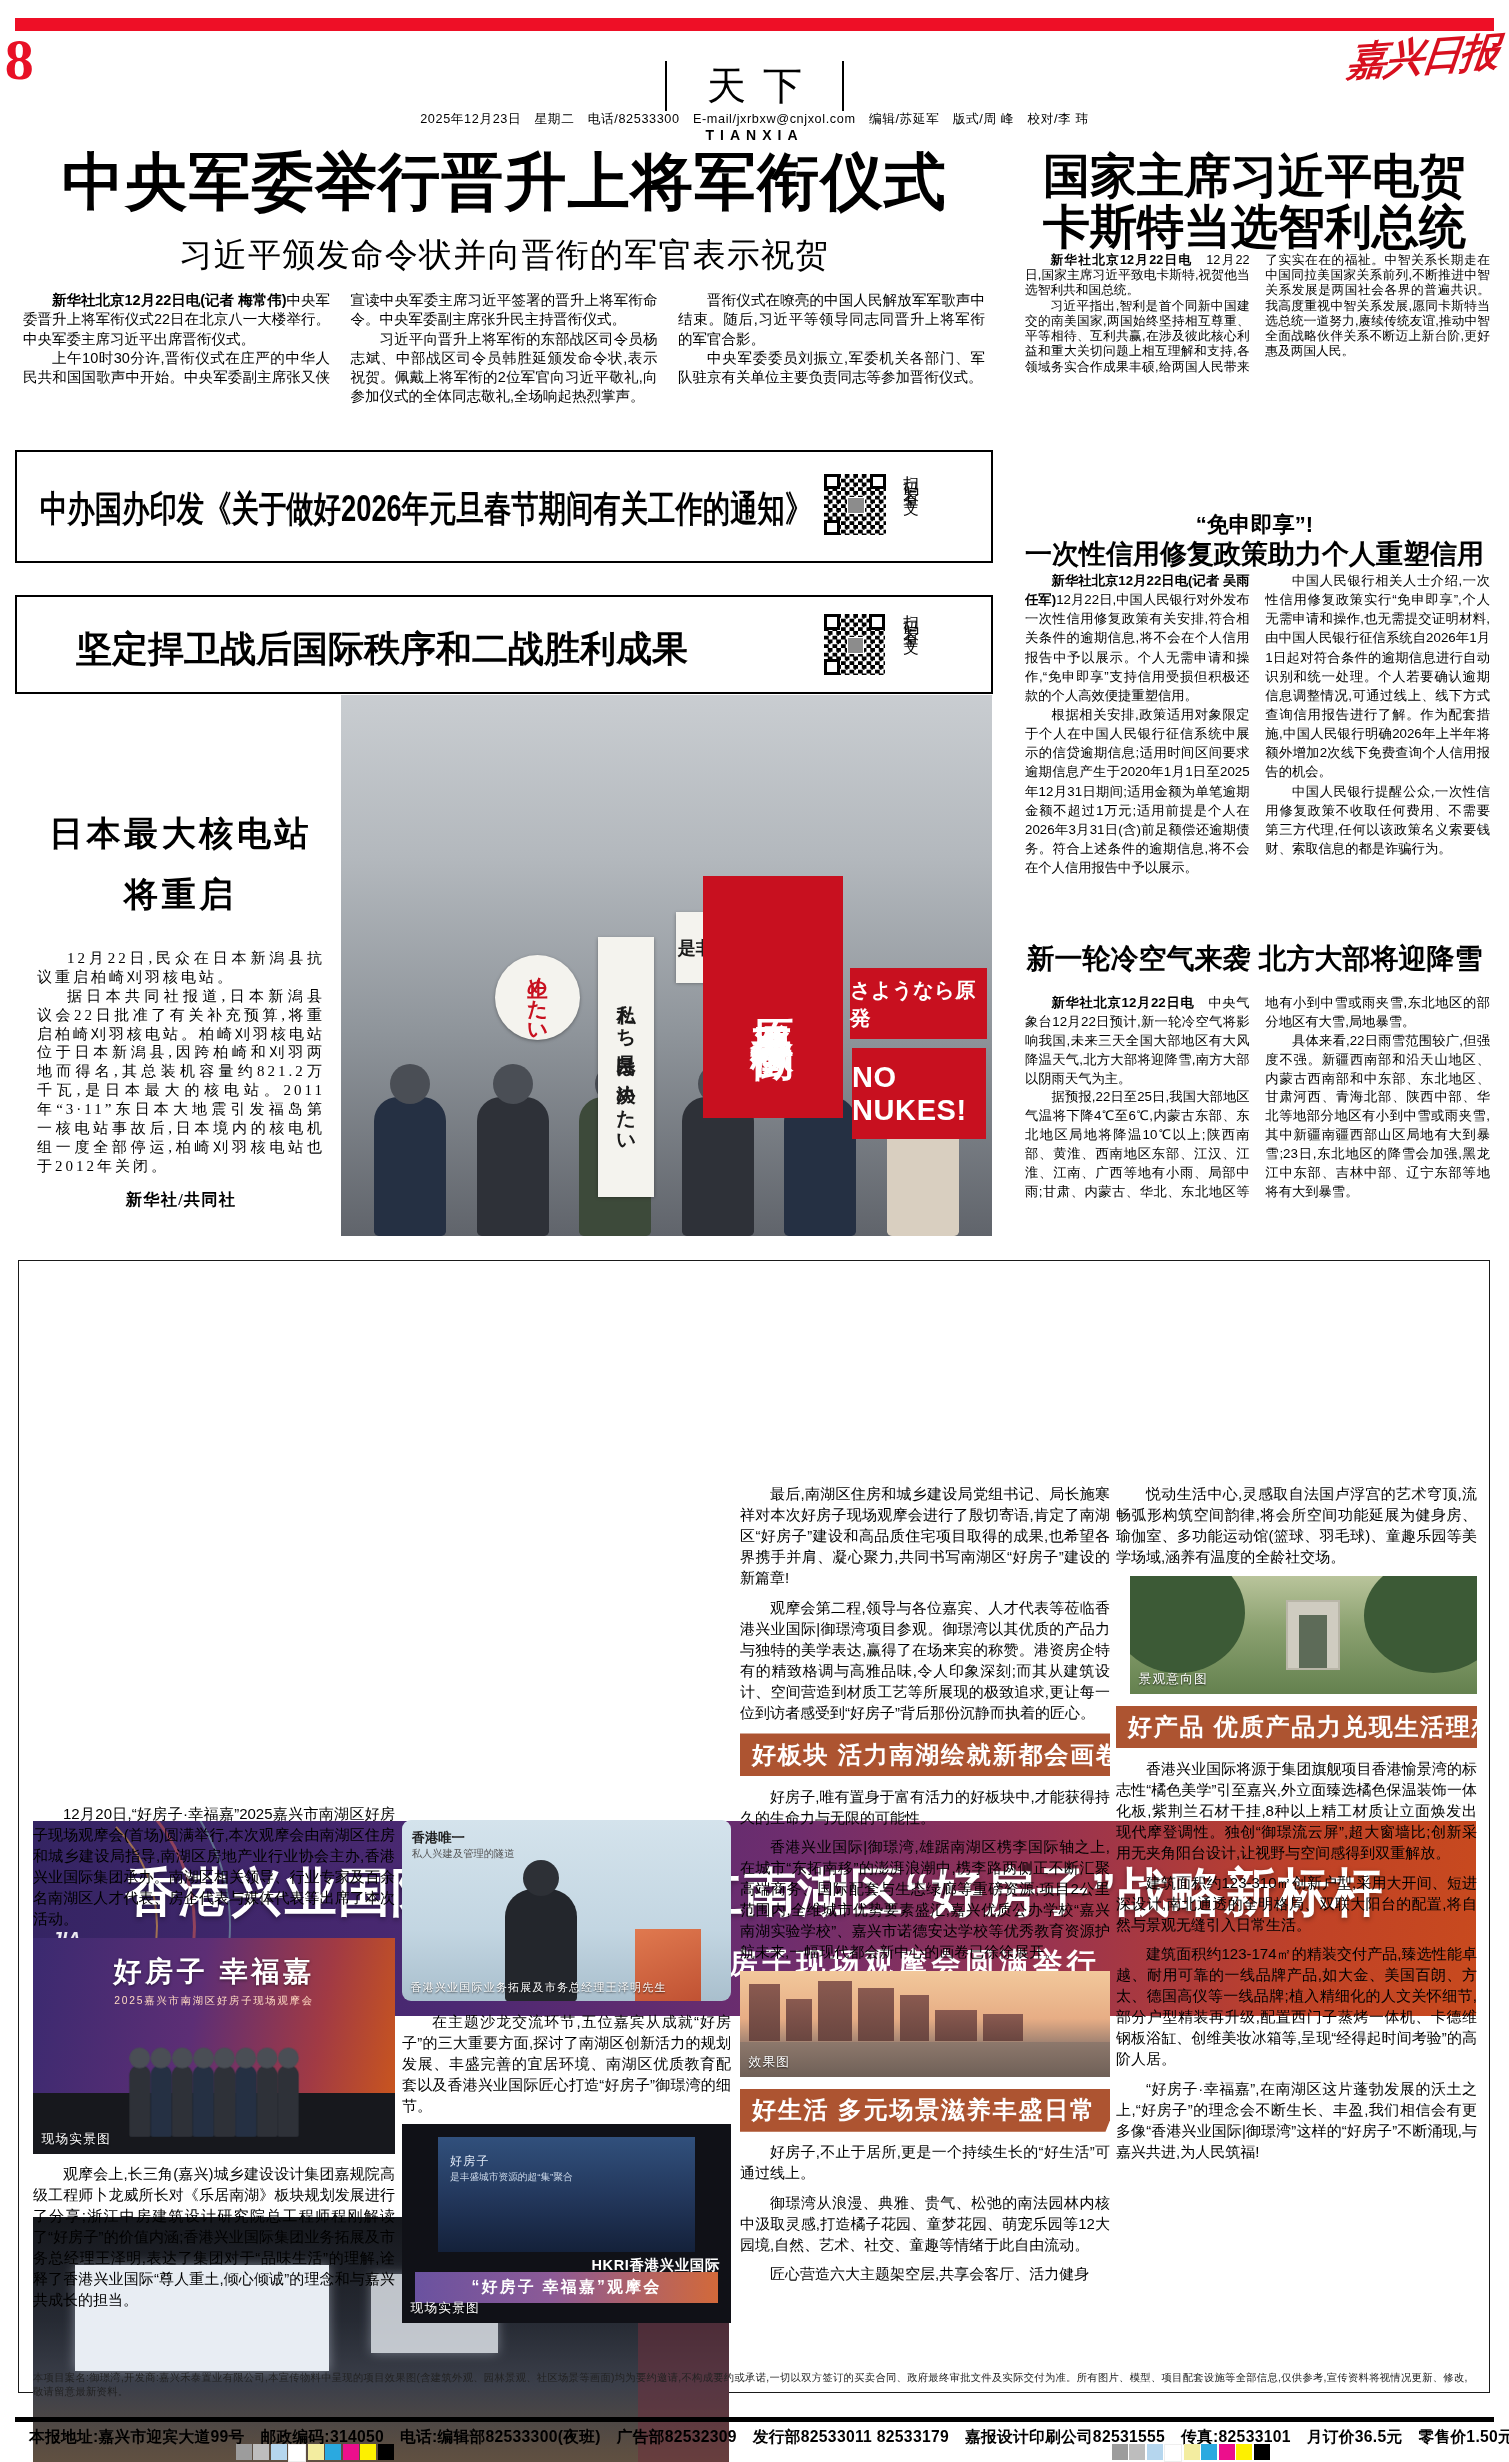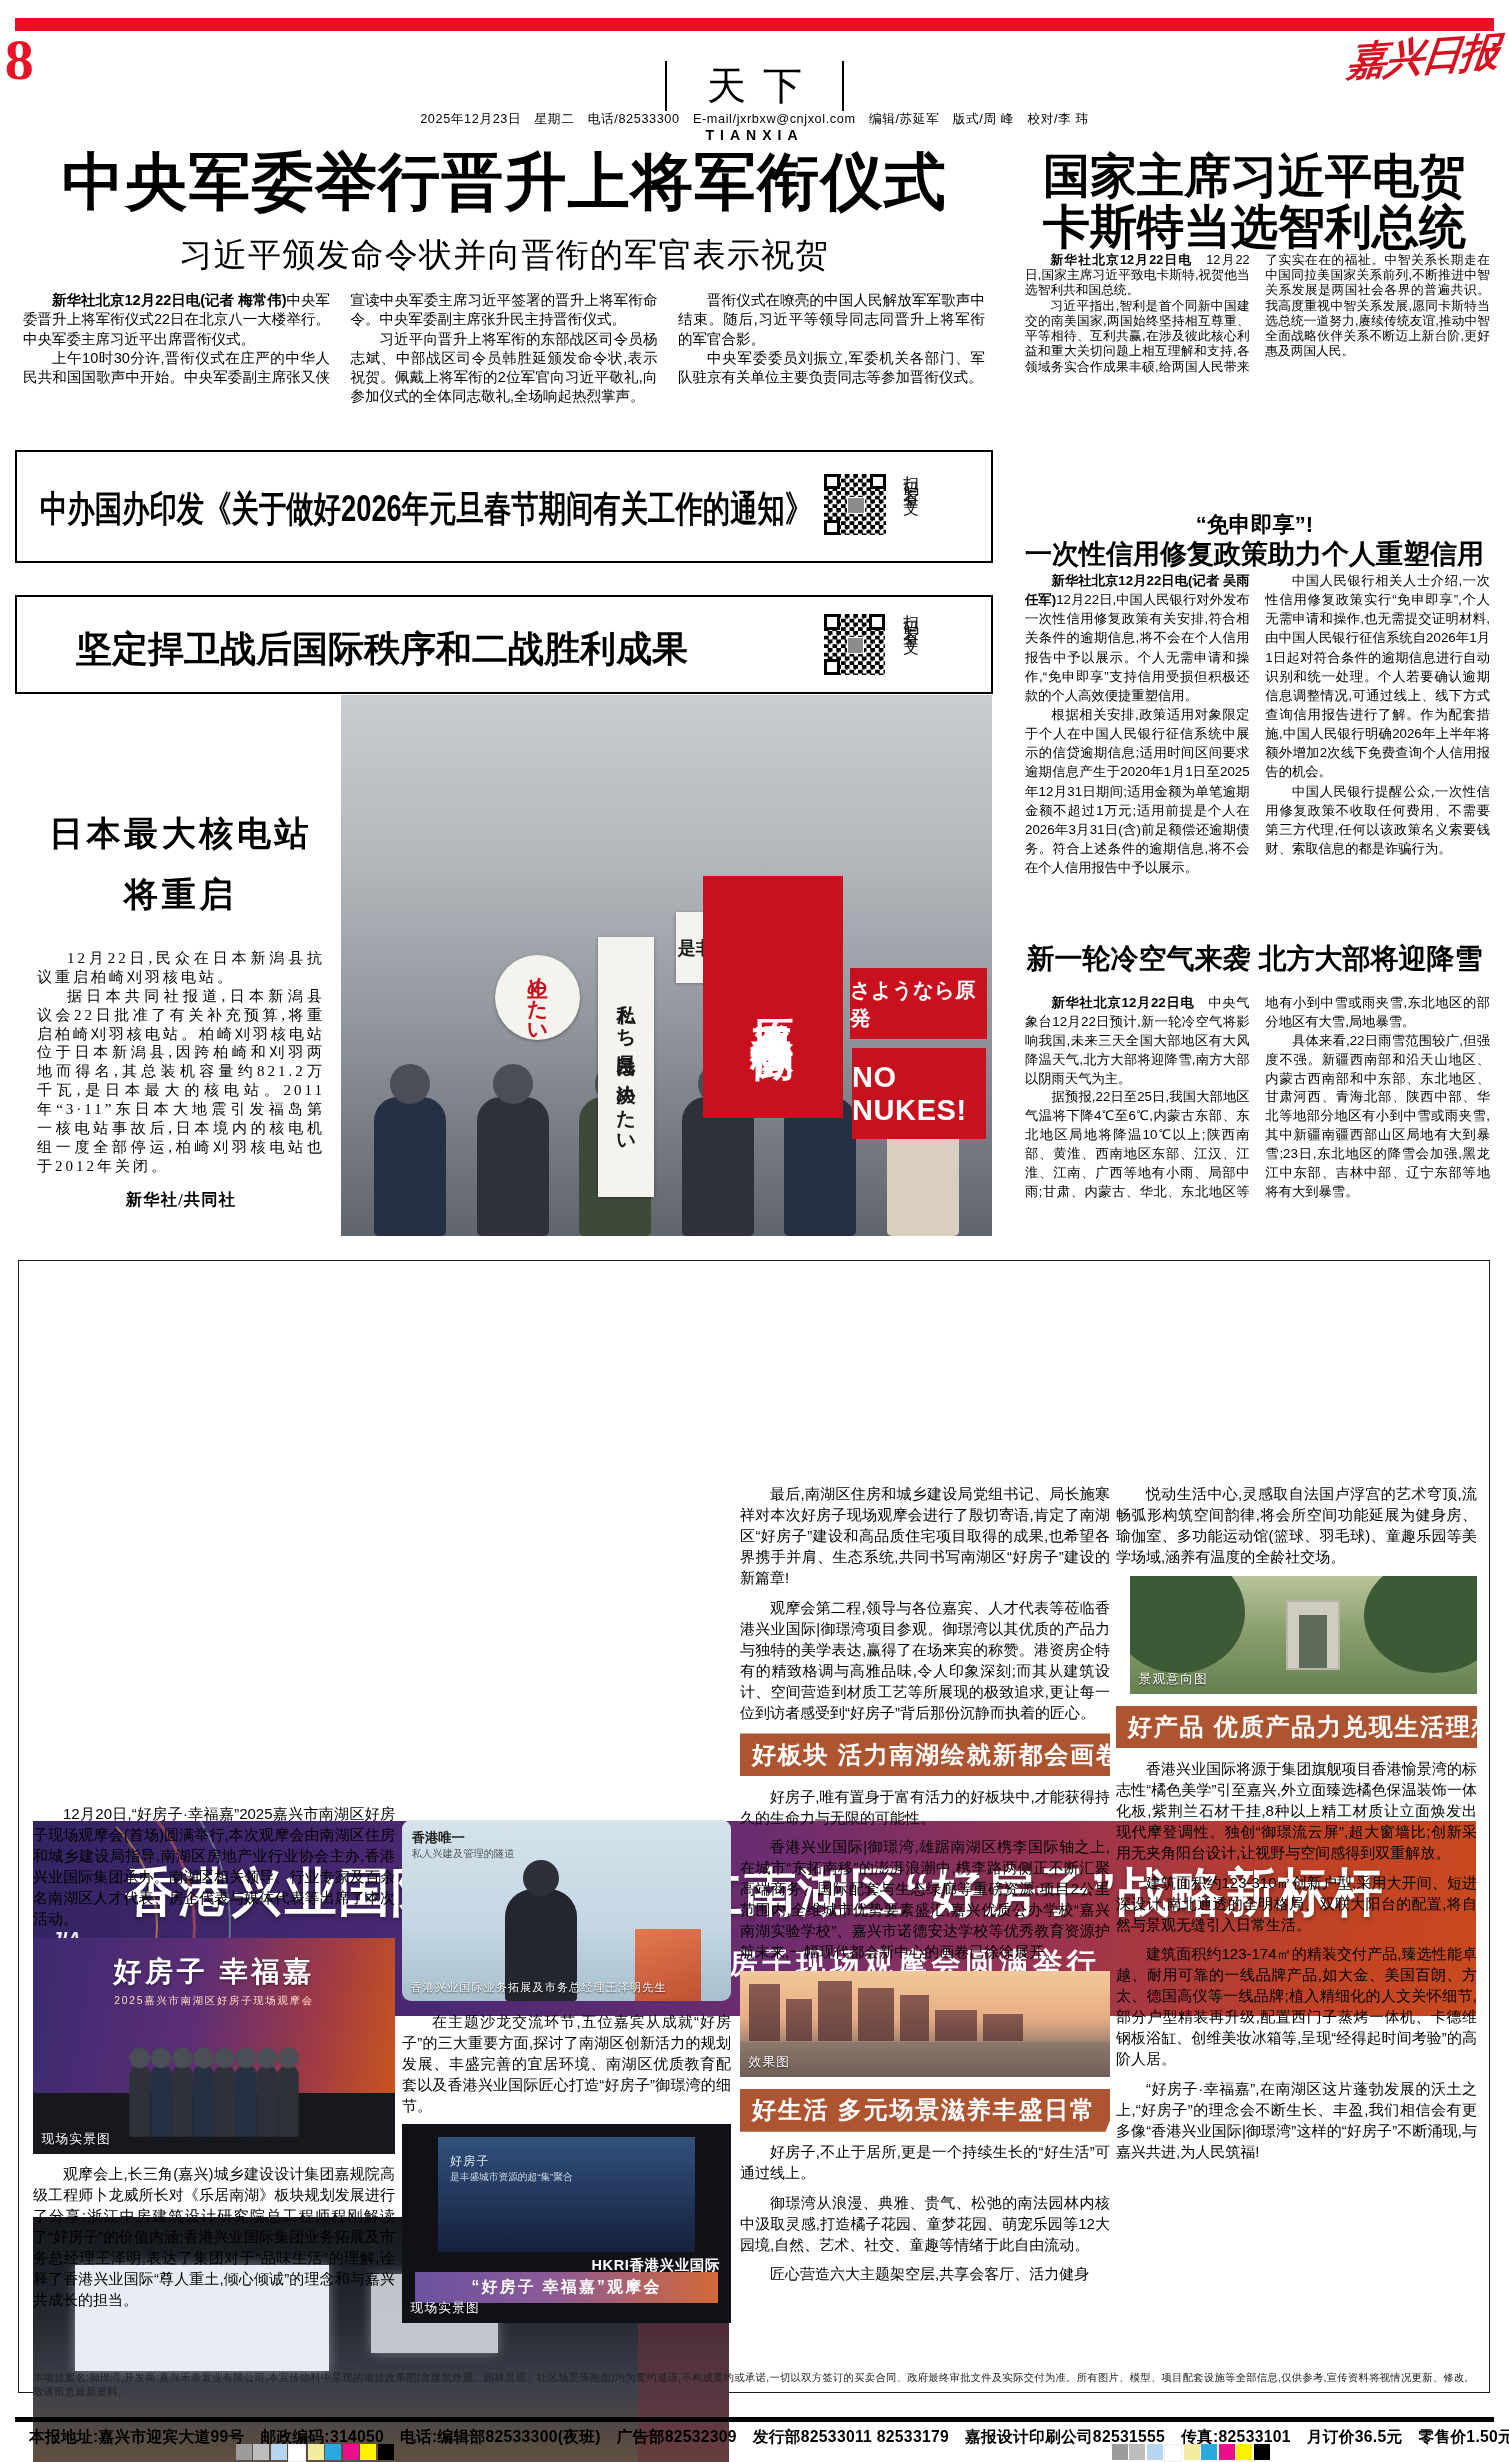--- a/index.html
+++ b/index.html
@@ -283,21 +283,21 @@
         <div style="position:absolute;left:12px;top:15.7px;color:#dfe8f5;font-size:12px;letter-spacing:1.2px;">好房子</div>
         <div style="position:absolute;left:12px;top:34px;color:#cdd9ea;font-size:9.7px;">是丰盛城市资源的超“集”聚合</div>
       </div>
       <div class="abs" style="right:11px;top:132px;color:#fff;font-weight:900;font-size:14.5px;letter-spacing:0.6px;">HKRI香港兴业国际</div>
       <div class="panel-banner">“好房子 幸福嘉”观摩会</div>
       <div class="photo-cap">现场实景图</div>
     </div>
   </div>
 
   <div class="abs" style="left:740px;top:1483px;width:370px;height:803px;overflow:hidden;">
-    <p class="ad-p">最后,南湖区住房和城乡建设局党组书记、局长施寒祥对本次好房子现场观摩会进行了殷切寄语,肯定了南湖区“好房子”建设和高品质住宅项目取得的成果,也希望各界携手并肩、生态系统,共同书写南湖区“好房子”建设的新篇章!</p>
+    <p class="ad-p">最后,南湖区住房和城乡建设局党组书记、局长施寒祥对本次好房子现场观摩会进行了殷切寄语,肯定了南湖区“好房子”建设和高品质住宅项目取得的成果,也希望各界携手并肩、凝心聚力,共同书写南湖区“好房子”建设的新篇章!</p>
     <p class="ad-p">观摩会第二程,领导与各位嘉宾、人才代表等莅临香港兴业国际|御璟湾项目参观。御璟湾以其优质的产品力与独特的美学表达,赢得了在场来宾的称赞。港资房企特有的精致格调与高雅品味,令人印象深刻;而其从建筑设计、空间营造到材质工艺等所展现的极致追求,更让每一位到访者感受到“好房子”背后那份沉静而执着的匠心。</p>
     <div class="ad-subhead">好板块  活力南湖绘就新都会画卷</div>
     <p class="ad-p">好房子,唯有置身于富有活力的好板块中,才能获得持久的生命力与无限的可能性。</p>
     <p class="ad-p">香港兴业国际|御璟湾,雄踞南湖区槜李国际轴之上,在城市“东拓南移”的澎湃浪潮中,槜李路两侧正不断汇聚高端商务、国际配套与生态绿廊等重磅资源;项目2公里范围内,全维城市优势要素盛汇,嘉兴优质公办学校“嘉兴南湖实验学校”、嘉兴市诺德安达学校等优秀教育资源护航未来,一幅现代都会新中心的画卷已徐徐展开。</p>
     <div class="photo ph render-photo" style="width:370px;height:106px;">
       <div class="bldg-row">
         <div class="bldg" style="width:31px;height:57px;"></div>
         <div class="bldg" style="width:26.6px;height:42px;"></div>
         <div class="bldg" style="width:34px;height:60px;"></div>
         <div class="bldg" style="width:36px;height:53px;"></div>

